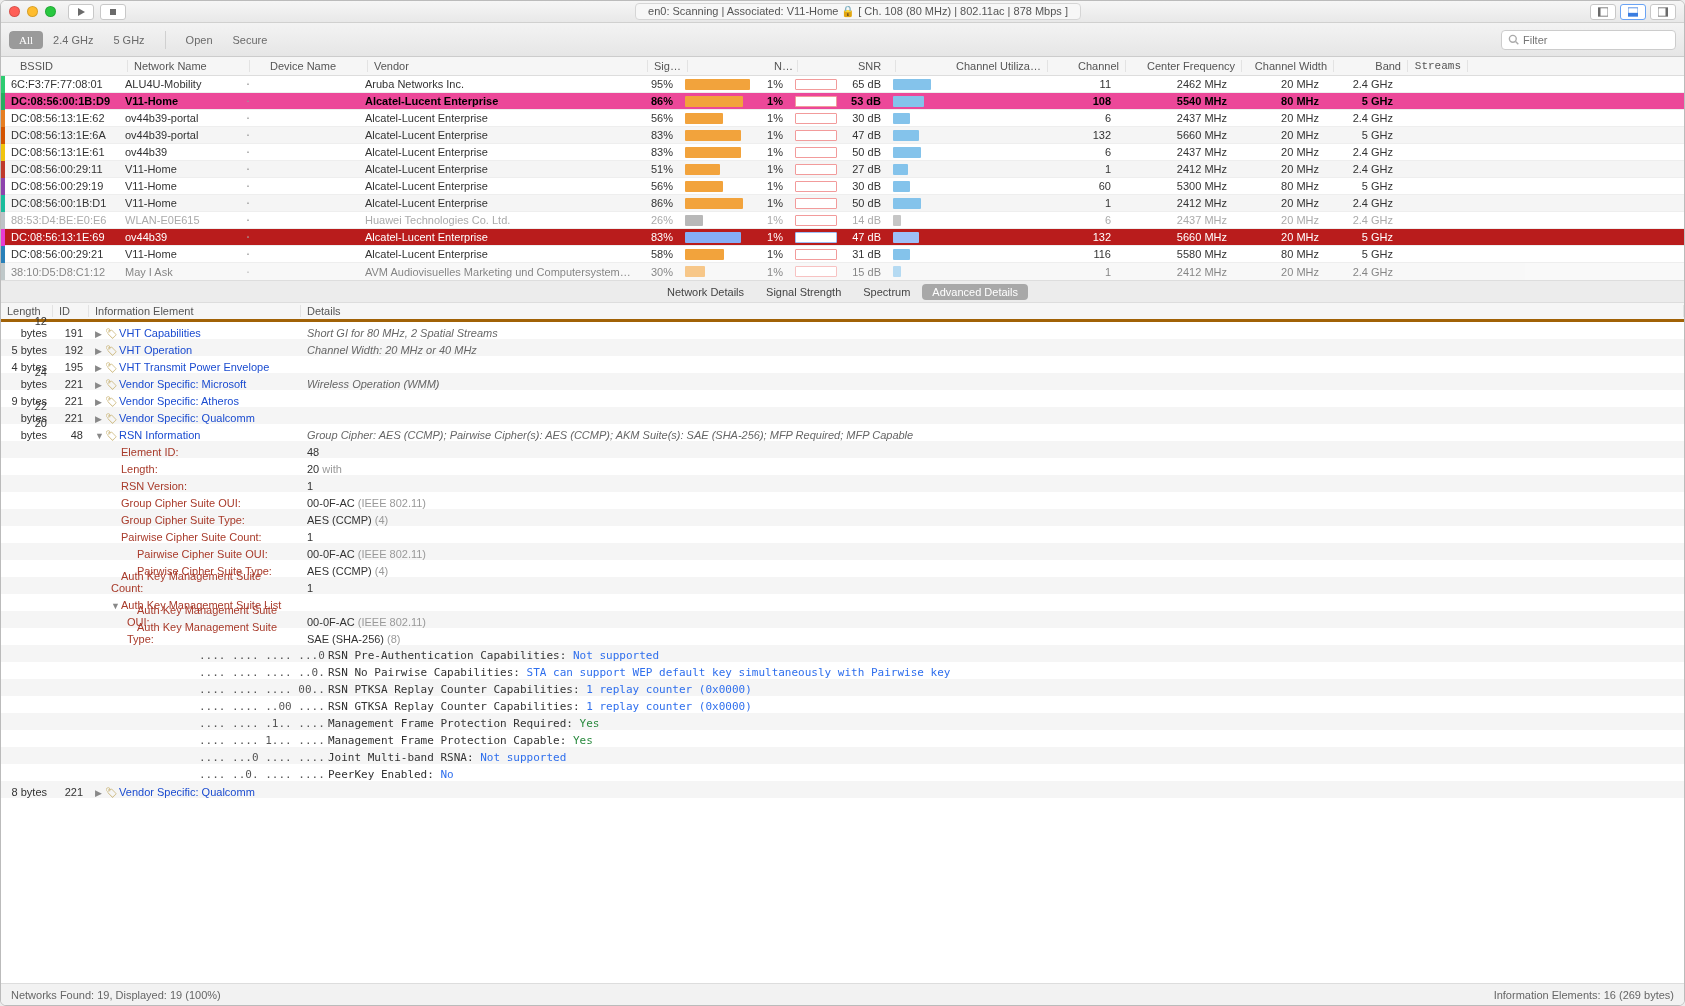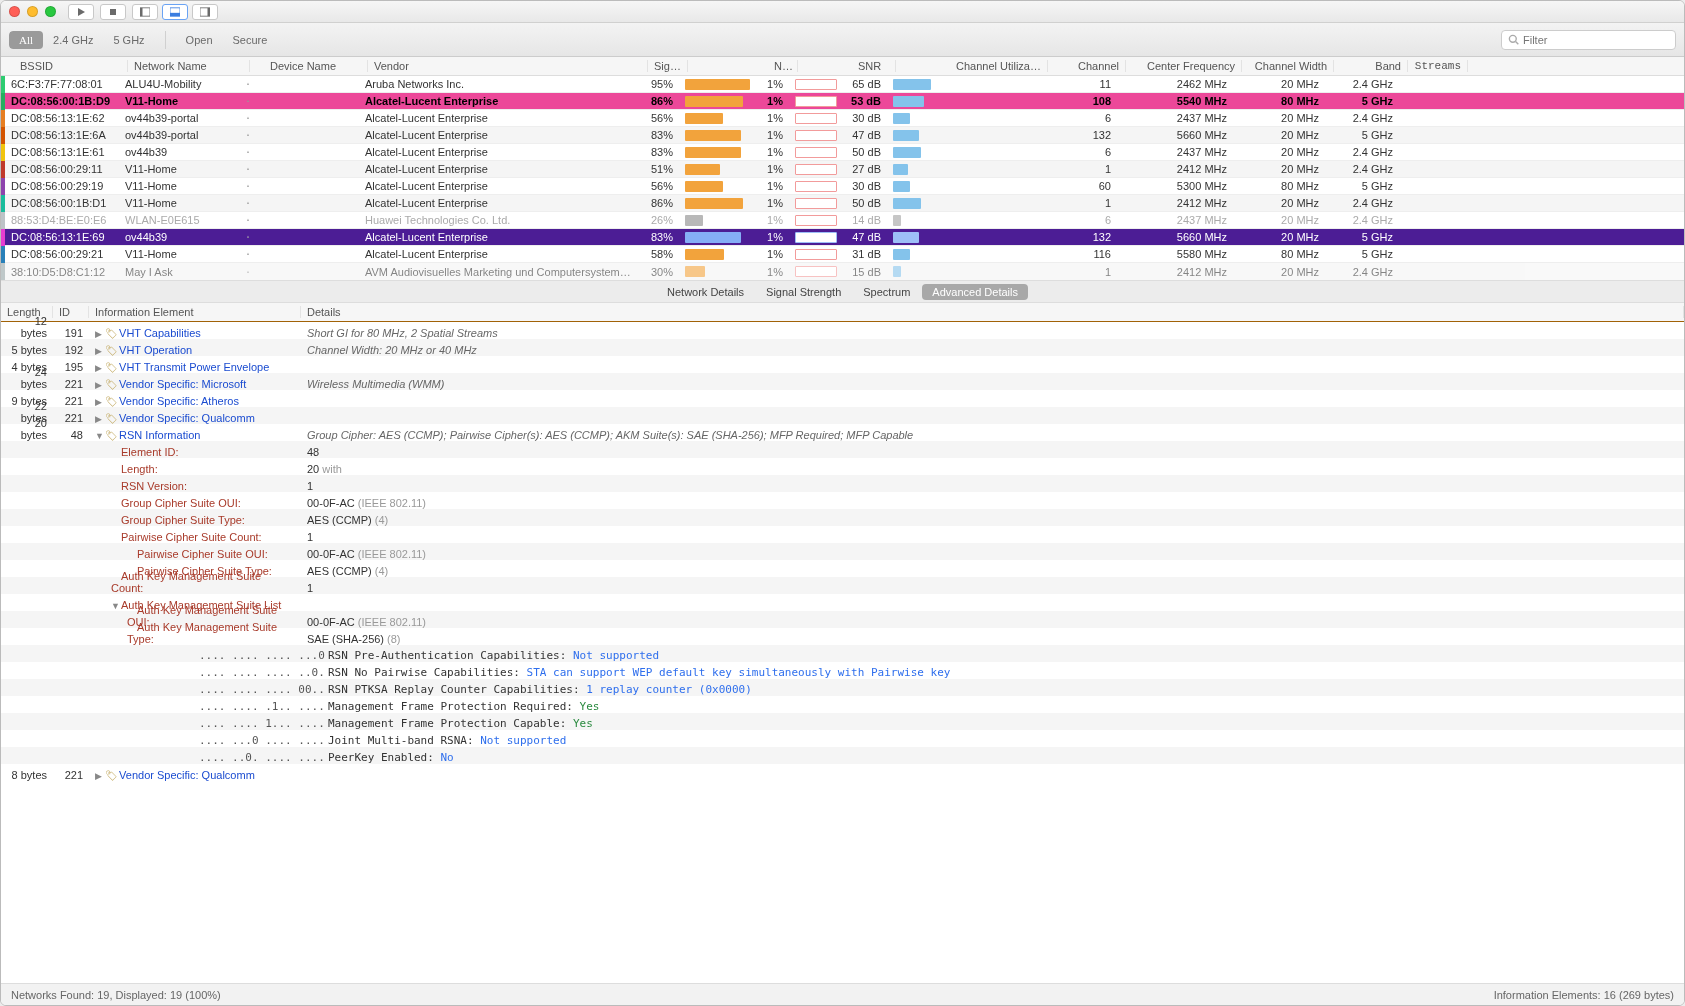--- a/index.html
+++ b/index.html
@@ -22,21 +22,21 @@
   .vdiv { width:1px; height:18px; background:#d0d0d0; }
   .table { flex:0 0 auto; display:flex; flex-direction:column; background:#fff;}
   .thead, .trow { display:flex; align-items:center; height:17px; border-bottom:1px solid #eee; font-size:11px;}
   .thead { background:#f6f6f6; color:#555; height:19px; border-bottom:1px solid #ddd; font-weight:400;}
   .thead .cell { border-right:1px solid #e3e3e3; padding:0 6px;}
   .cell { padding:0 6px; overflow:hidden; text-overflow:ellipsis; white-space:nowrap;}
   .trow:nth-child(odd){background:#fff;}
   .trow:nth-child(even){background:#f5f5f5;}
   .trow.active{background:#ec4899; font-weight:700; color:#000;}
   .trow.disabled{color:#aaa;}
-  .trow.selected{background:#4c1d95; color:#fff;}
+  .trow.selected{background:#b91c1c; color:#fff;}
   .trow.selected .signal-bar{background:#7aa5f5;}
   .trow.selected .noise-bar{border-color:#9dbff7;}
   .trow.selected .snr-bar{background:#85aef6;}
   .col-color{width:4px; padding:0;}
   .col-bssid{width:114px;}
   .col-netname{width:122px;}
   .col-lock{width:14px; display:flex; align-items:center;}
   .col-devname{width:104px;}
   .col-vendor{width:280px;}
   .col-signal{width:40px; text-align:right;}
@@ -53,21 +53,21 @@
   .col-stream{width:60px; text-align:right;font-family:Liberation Mono, monospace;}
   .signal-bar{height:11px; background:#f2a33c; border-radius:1px;}
   .noise-bar{height:11px; border:1px solid #f29b9b; border-radius:1px; background:#fff;}
   .snr-bar{height:11px; background:#84c3eb; border-radius:1px;}
   .lock-icon svg{width:10px;height:10px;fill:#9a9a9a;}
   .colorchip{width:4px; height:17px;}
   .tabs { height:23px; background:#ececec; border-top:1px solid #ddd; border-bottom:1px solid #ddd; display:flex; justify-content:center; align-items:center; gap:2px;}
   .tab { padding:2px 10px; font-size:11px; color:#444; border-radius:4px; }
   .tab.active{background:#a8a8a8; color:#fff;}
   .details { flex:1 1 auto; overflow:auto; background:#fff;}
-  .dhead { display:flex; height:19px; background:#f6f6f6; border-bottom:1px solid #a16207; align-items:center; font-size:11px; color:#555;}
+  .dhead { display:flex; height:19px; background:#f6f6f6; border-bottom:3px solid #a16207; align-items:center; font-size:11px; color:#555;}
   .dhead .dcell{border-right:1px solid #e3e3e3; padding:0 6px;}
   .drow { display:flex; align-items:flex-end; height:17px; font-size:11px;}
   .drow:nth-child(even){background:#f5f5f5;}
   .drow:nth-child(odd){background:#fff;}
   .dcell{padding:0 6px;}
   .d-len{width:52px; text-align:right;}
   .d-id{width:36px; text-align:right;}
   .d-ie{width:212px;}
   .d-det{flex:1;}
   .ie-link{color:#1a4bd0;}
@@ -96,20 +96,23 @@
     <div class="tb-btn">
         <svg viewBox="0 0 10 10">
           <polygon points="2,1 9,5 2,9"></polygon>
         </svg>
       </div>
     <div class="tb-btn">
         <svg viewBox="0 0 10 10">
           <rect x="2" y="2" width="6" height="6"></rect>
         </svg>
       </div>
+    <div class="status-pill">
+        <span>en0: Scanning  |  Associated: V11-Home 🔒  [ Ch. 108 (80 MHz) | 802.11ac | 878 Mbps ]</span>
+      </div>
     <div class="tb-right">
       <div class="tb-btn">
           <svg viewBox="0 0 12 10">
             <rect x="0" y="0" width="12" height="10" fill="none" stroke="#6a6a6a"></rect>
             <rect x="0" y="0" width="3" height="10"></rect>
           </svg>
         </div>
       <div class="tb-btn" style="border-color:#6aa3f4">
           <svg viewBox="0 0 12 10">
             <rect x="0" y="0" width="12" height="10" fill="none" stroke="#3a7de0"></rect>
@@ -596,21 +599,21 @@
         <div class="drow">
           <div class="dcell d-len">4 bytes</div>
           <div class="dcell d-id">195</div>
           <div class="dcell d-ie" style="padding-left:6px"><span class="disclosure">▶</span><span class="tag-icon">🏷</span> <span class="ie-link">VHT Transmit Power Envelope</span></div>
           <div class="dcell d-det"><span></span></div>
         </div>
         <div class="drow">
           <div class="dcell d-len">24 bytes</div>
           <div class="dcell d-id">221</div>
           <div class="dcell d-ie" style="padding-left:6px"><span class="disclosure">▶</span><span class="tag-icon">🏷</span> <span class="ie-link">Vendor Specific: Microsoft</span></div>
-          <div class="dcell d-det"><span class="ie-italic">Wireless Multimedia (WMM)</span></div>
+          <div class="dcell d-det"><span class="ie-italic">Wireless Operation (WMM)</span></div>
         </div>
         <div class="drow">
           <div class="dcell d-len">9 bytes</div>
           <div class="dcell d-id">221</div>
           <div class="dcell d-ie" style="padding-left:6px"><span class="disclosure">▶</span><span class="tag-icon">🏷</span> <span class="ie-link">Vendor Specific: Atheros</span></div>
           <div class="dcell d-det"><span></span></div>
         </div>
         <div class="drow">
           <div class="dcell d-len">22 bytes</div>
           <div class="dcell d-id">221</div>
@@ -706,20 +709,25 @@
           <div class="dcell" style="flex:1;padding-left:110px"><span class="mono" style="color:#555">.... .... .... ..0.</span> <span class="mono">RSN No Pairwise Capabilities: </span><span class="mono cap-val-blue">STA can support WEP default key simultaneously with Pairwise key</span></div>
         </div>
         <div class="drow">
           <div class="dcell d-len"></div>
           <div class="dcell d-id"></div>
           <div class="dcell" style="flex:1;padding-left:110px"><span class="mono" style="color:#555">.... .... .... 00..</span> <span class="mono">RSN PTKSA Replay Counter Capabilities: </span><span class="mono cap-val-blue">1 replay counter (0x0000)</span></div>
         </div>
         <div class="drow">
           <div class="dcell d-len"></div>
           <div class="dcell d-id"></div>
+          <div class="dcell" style="flex:1;padding-left:110px"><span class="mono" style="color:#555">.... .... ..00 ....</span> <span class="mono">RSN GTKSA Replay Counter Capabilities: </span><span class="mono cap-val-blue">1 replay counter (0x0000)</span></div>
+        </div>
+        <div class="drow">
+          <div class="dcell d-len"></div>
+          <div class="dcell d-id"></div>
           <div class="dcell" style="flex:1;padding-left:110px"><span class="mono" style="color:#555">.... .... .1.. ....</span> <span class="mono">Management Frame Protection Required: </span><span class="mono cap-val-green">Yes</span></div>
         </div>
         <div class="drow">
           <div class="dcell d-len"></div>
           <div class="dcell d-id"></div>
           <div class="dcell" style="flex:1;padding-left:110px"><span class="mono" style="color:#555">.... .... 1... ....</span> <span class="mono">Management Frame Protection Capable: </span><span class="mono cap-val-green">Yes</span></div>
         </div>
         <div class="drow">
           <div class="dcell d-len"></div>
           <div class="dcell d-id"></div>

